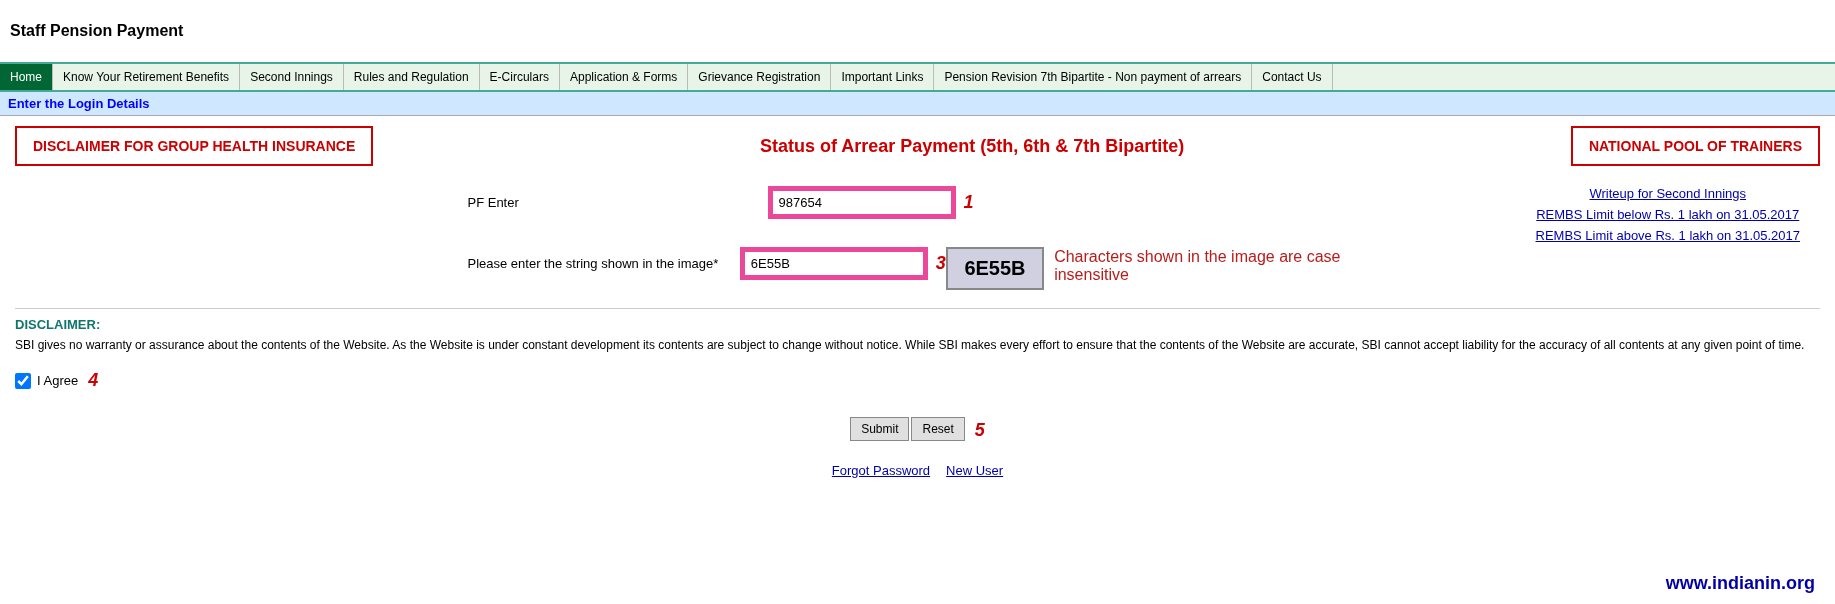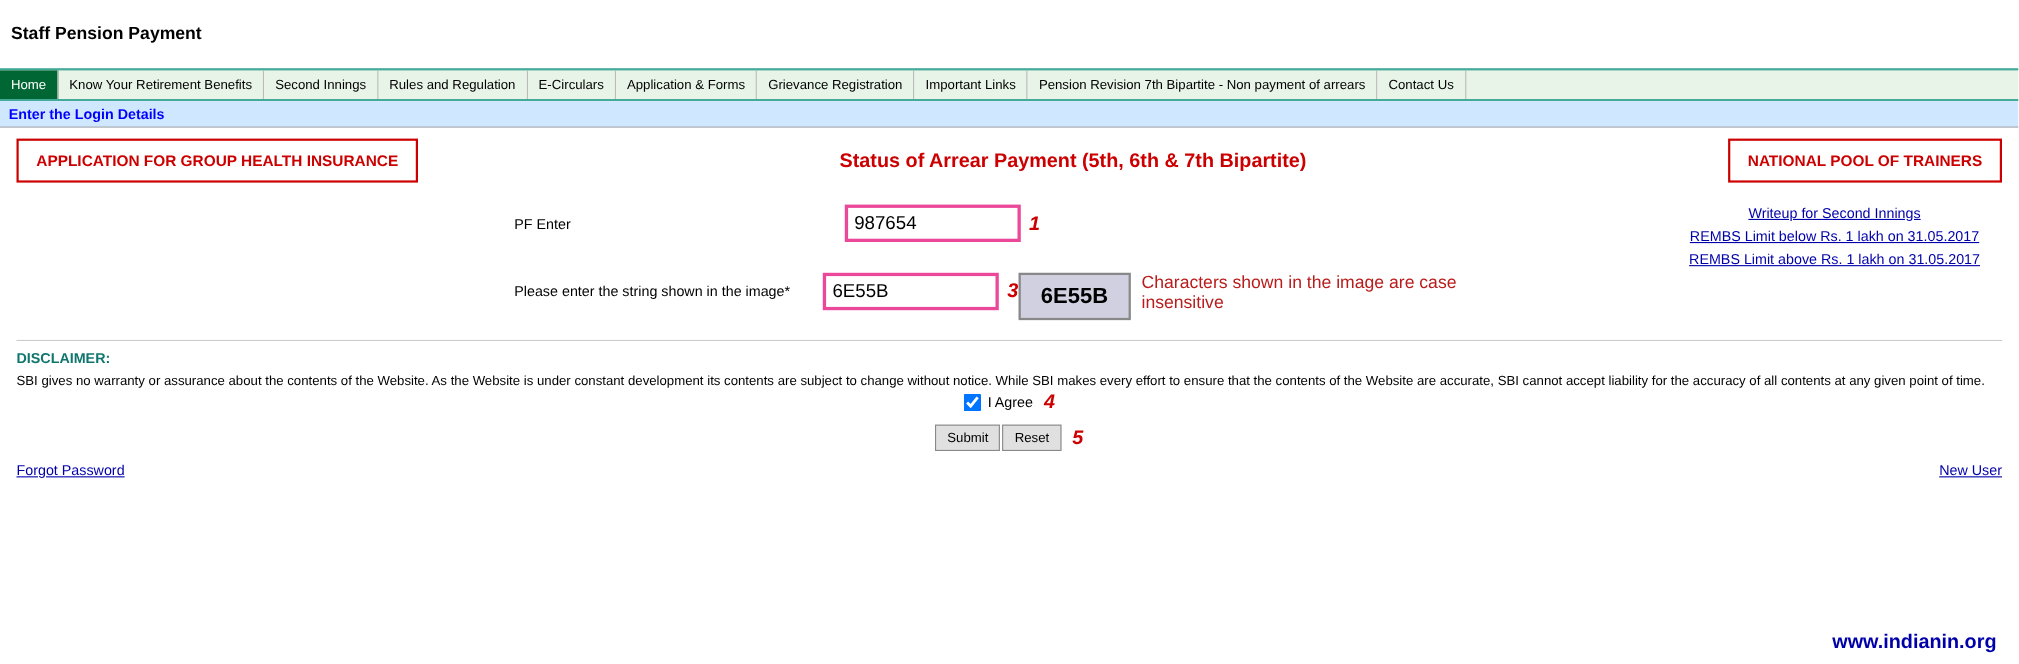--- a/index.html
+++ b/index.html
@@ -23,53 +23,53 @@
     
     #banner-row { display: flex; justify-content: space-between; align-items: center; margin-bottom: 20px; }
     #app-health-btn { border: 2px solid #c00; color: #c00; padding: 10px 16px; font-size: 14px; font-weight: bold; background: #fff; cursor: pointer; }
     #status-title { color: #c00; font-size: 18px; font-weight: bold; text-align: center; flex: 1; }
     #national-pool-btn { border: 2px solid #c00; color: #c00; padding: 10px 16px; font-size: 14px; font-weight: bold; background: #fff; cursor: pointer; }
 
     
     #form-section { max-width: 900px; margin: 0 auto; }
     .form-row { display: flex; align-items: center; margin-bottom: 18px; }
     .form-label { width: 300px; font-size: 13px; color: #000; }
-    .form-input { border: 3px solid #ec4899; padding: 4px 6px; font-size: 17px; width: 160px; }
+    .form-input { border: 5px solid #ec4899; padding: 4px 6px; font-size: 13px; width: 188px; }
     .step-number { color: #c00; font-size: 18px; font-weight: bold; margin-left: 8px; font-style: italic; }
     .care-note { color: #000; font-size: 13px; margin-left: 10px; }
 
     
     #captcha-display { border: 2px solid #888; background: #d0d0e0; padding: 8px 12px; font-size: 20px; font-weight: bold; color: #000; display: inline-block; width: 110px; text-align: center; margin-top: 6px; }
     .captcha-note { color: #b91c1c; font-size: 16px; margin-left: 10px; }
 
     
     #right-links { position: absolute; right: 20px; top: 0; }
     .right-link { color: #00a; text-decoration: underline; font-size: 13px; cursor: pointer; display: block; text-align: center; margin-bottom: 6px; }
 
     
     #form-outer { position: relative; }
 
     
     #disclaimer { margin-top: 10px; border-top: 1px solid #ccc; padding-top: 8px; }
     #disclaimer-title { color: #0f766e; font-weight: bold; font-size: 13px; margin-bottom: 4px; }
     #disclaimer-text { font-size: 12px; color: #000; line-height: 1.5; }
 
     
-    #agree-row { display: flex; justify-content: center; align-items: center; gap: 6px; }
+    #agree-row { display: flex; justify-content: flex-start; align-items: center; margin-top: 16px; gap: 6px; }
     #agree-checkbox { width: 16px; height: 16px; cursor: pointer; }
     #agree-label { font-size: 13px; }
     #agree-number { color: #c00; font-size: 18px; font-weight: bold; font-style: italic; margin-left: 4px; }
 
     
-    #buttons-row { display: flex; justify-content: center; align-items: center; margin-top: 10px; gap: 2px; }
+    #buttons-row { display: flex; justify-content: center; align-items: flex-end; margin-top: 26px; gap: 2px; }
     .action-btn { border: 1px solid #888; background: #e0e0e0; padding: 4px 10px; font-size: 12px; cursor: pointer; }
     #buttons-number { color: #c00; font-size: 18px; font-weight: bold; font-style: italic; margin-left: 8px; }
 
     
-    #bottom-links { display: flex; justify-content: space-between; gap: 16px; margin-top: 10px; }
+    #bottom-links { display: flex; justify-content: center; gap: 16px; margin-top: 22px; }
     .bottom-link { color: #00a; text-decoration: underline; font-size: 13px; cursor: pointer; }
 
     
     #watermark { position: fixed; bottom: 10px; right: 20px; color: #0000aa; font-size: 18px; font-weight: bold; }
 
     
     .captcha-outer { display: flex; }
     .captcha-row2 { display: flex; align-items: center; margin-top: 4px; }
   </style>
 </head>
@@ -92,21 +92,21 @@
     <a class="nav-item">Contact Us</a>
   </nav>
 
 <div id="login-bar">
   <span>Enter the Login Details</span>
 </div>
 
 <div id="main">
 
   <div id="banner-row">
-    <button id="app-health-btn" class="app-health-btn">APPLICATION FOR GROUP HEALTH INSURANCE</button>
+    <button id="app-health-btn" class="app-health-btn">DISCLAIMER FOR GROUP HEALTH INSURANCE</button>
     <div id="status-title">Status of Arrear Payment (5th, 6th &amp; 7th Bipartite)</div>
     <button id="national-pool-btn">NATIONAL POOL OF TRAINERS</button>
   </div>
 
   <div id="form-outer">
 
     <div id="right-links">
       <a class="right-link">Writeup for Second Innings</a>
       <a class="right-link">REMBS Limit below Rs. 1 lakh on 31.05.2017</a>
       <a class="right-link">REMBS Limit above Rs. 1 lakh on 31.05.2017</a>

